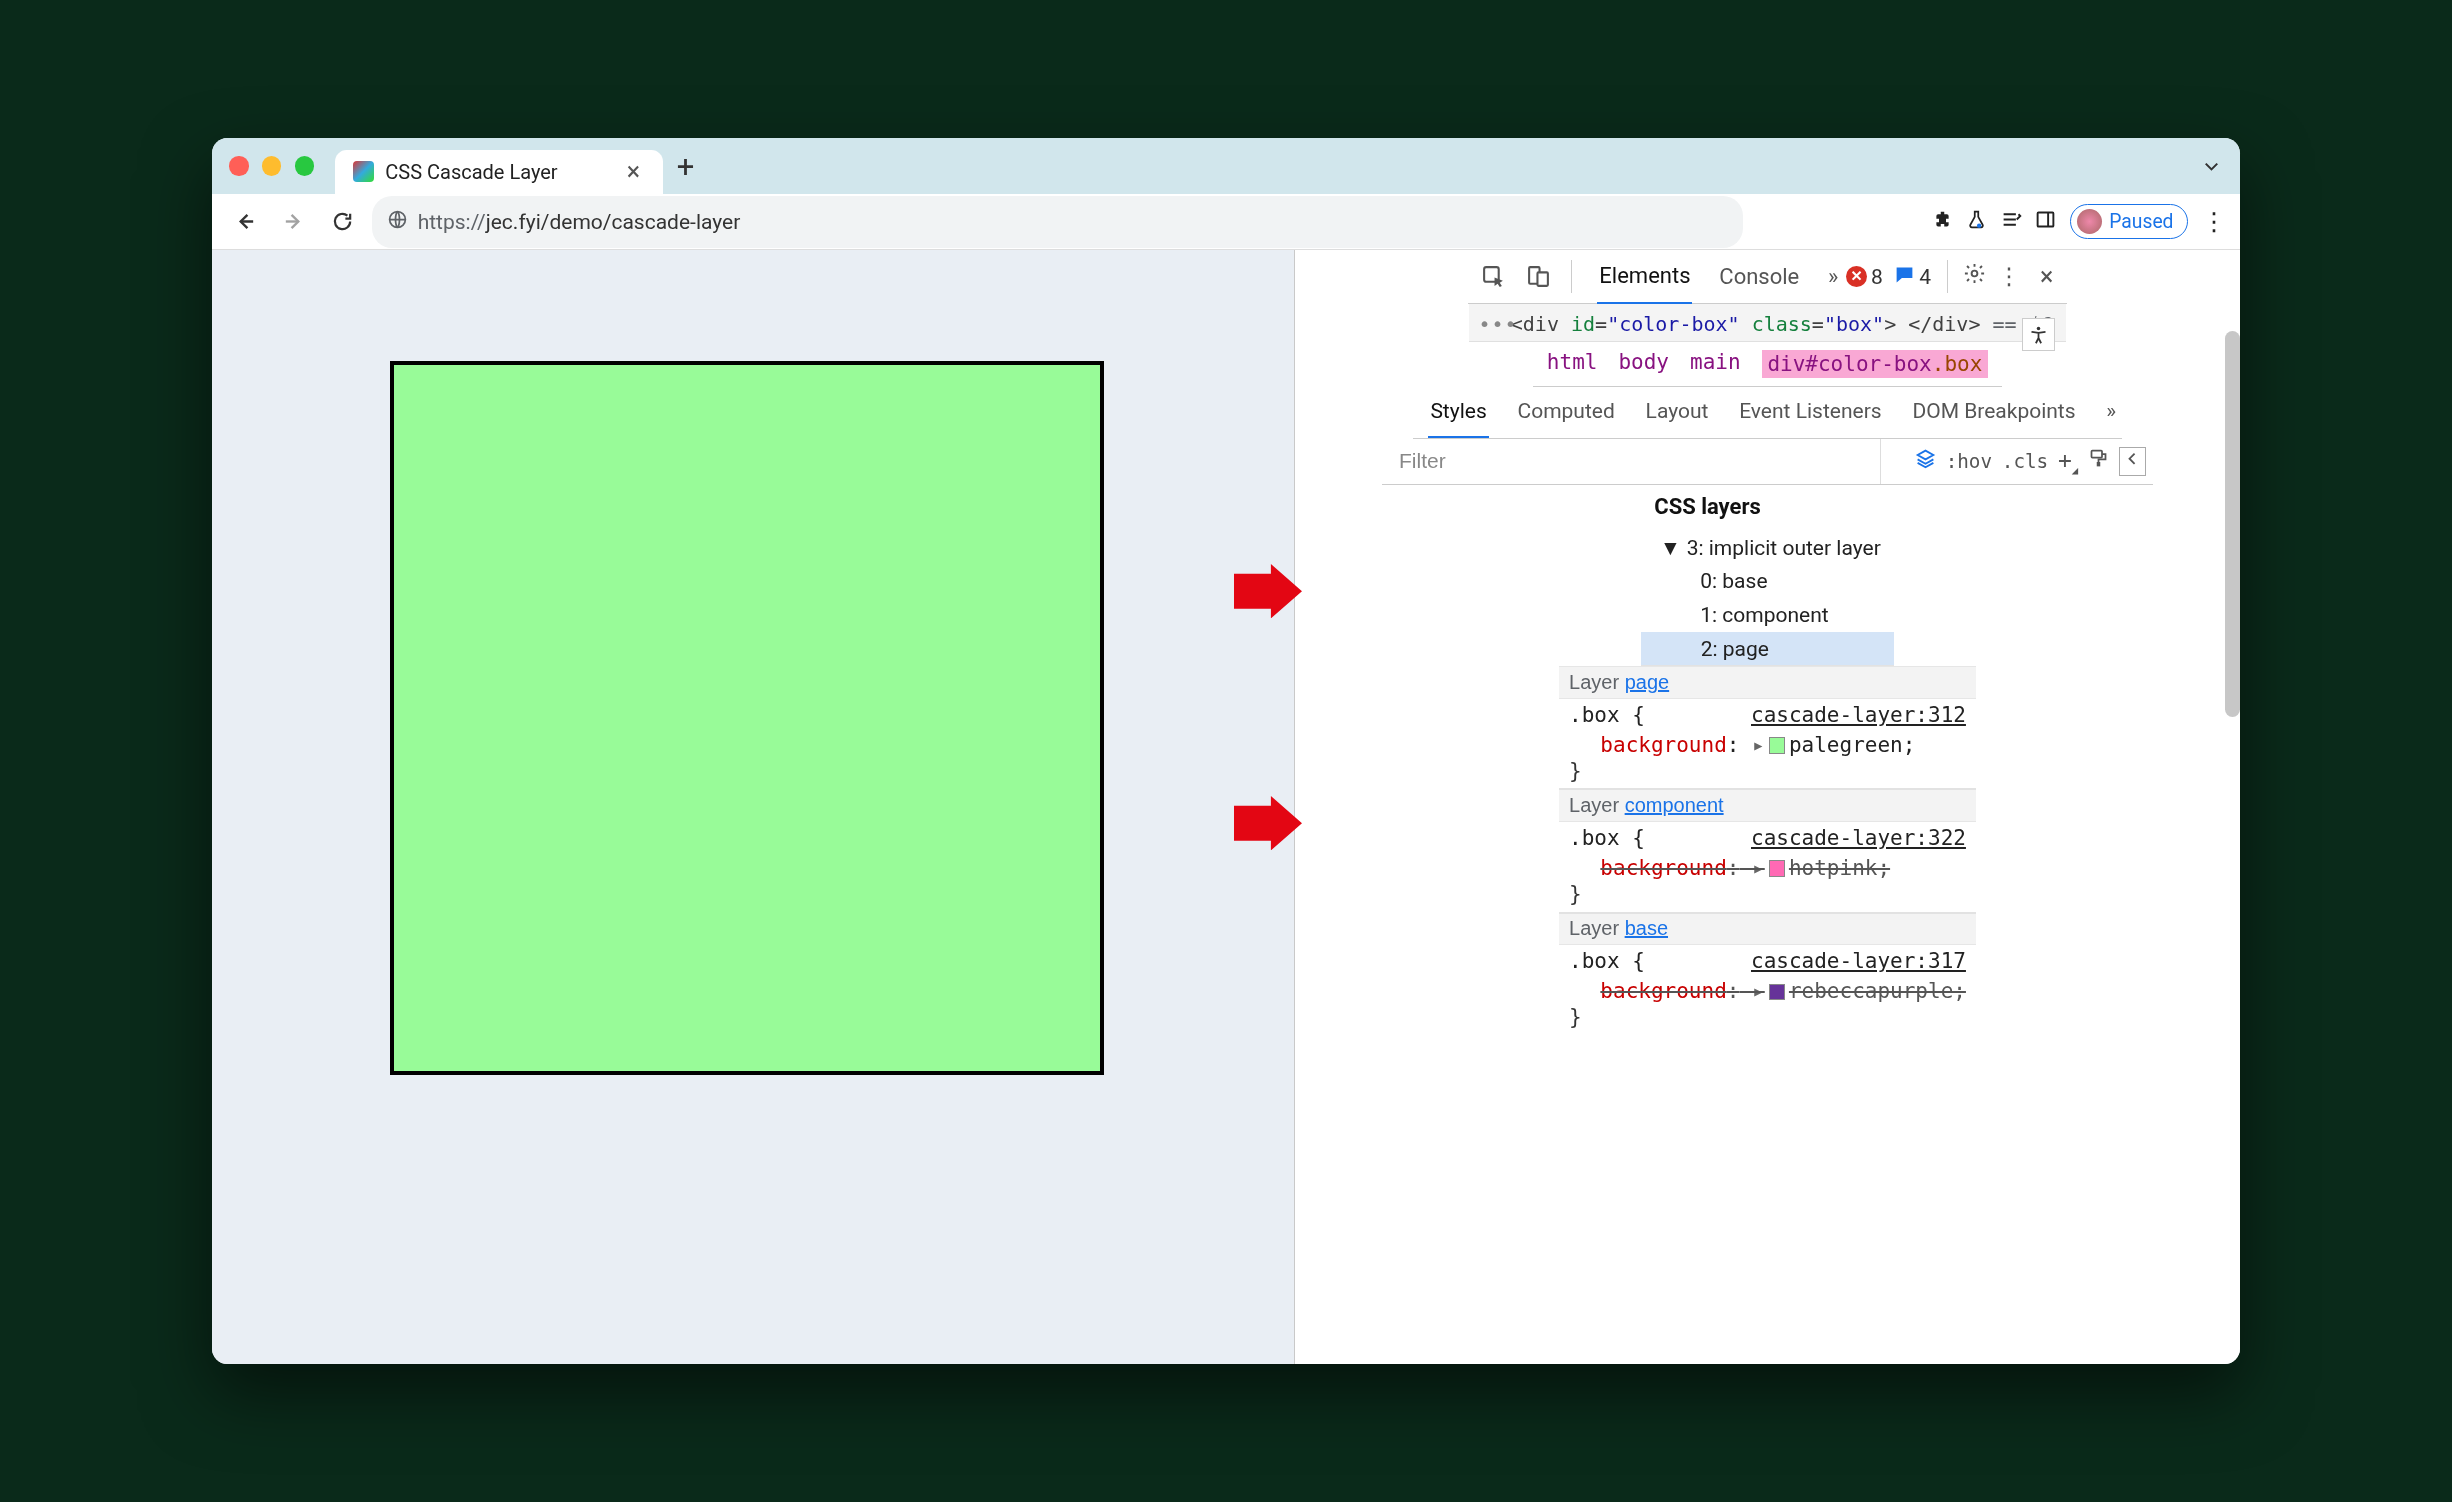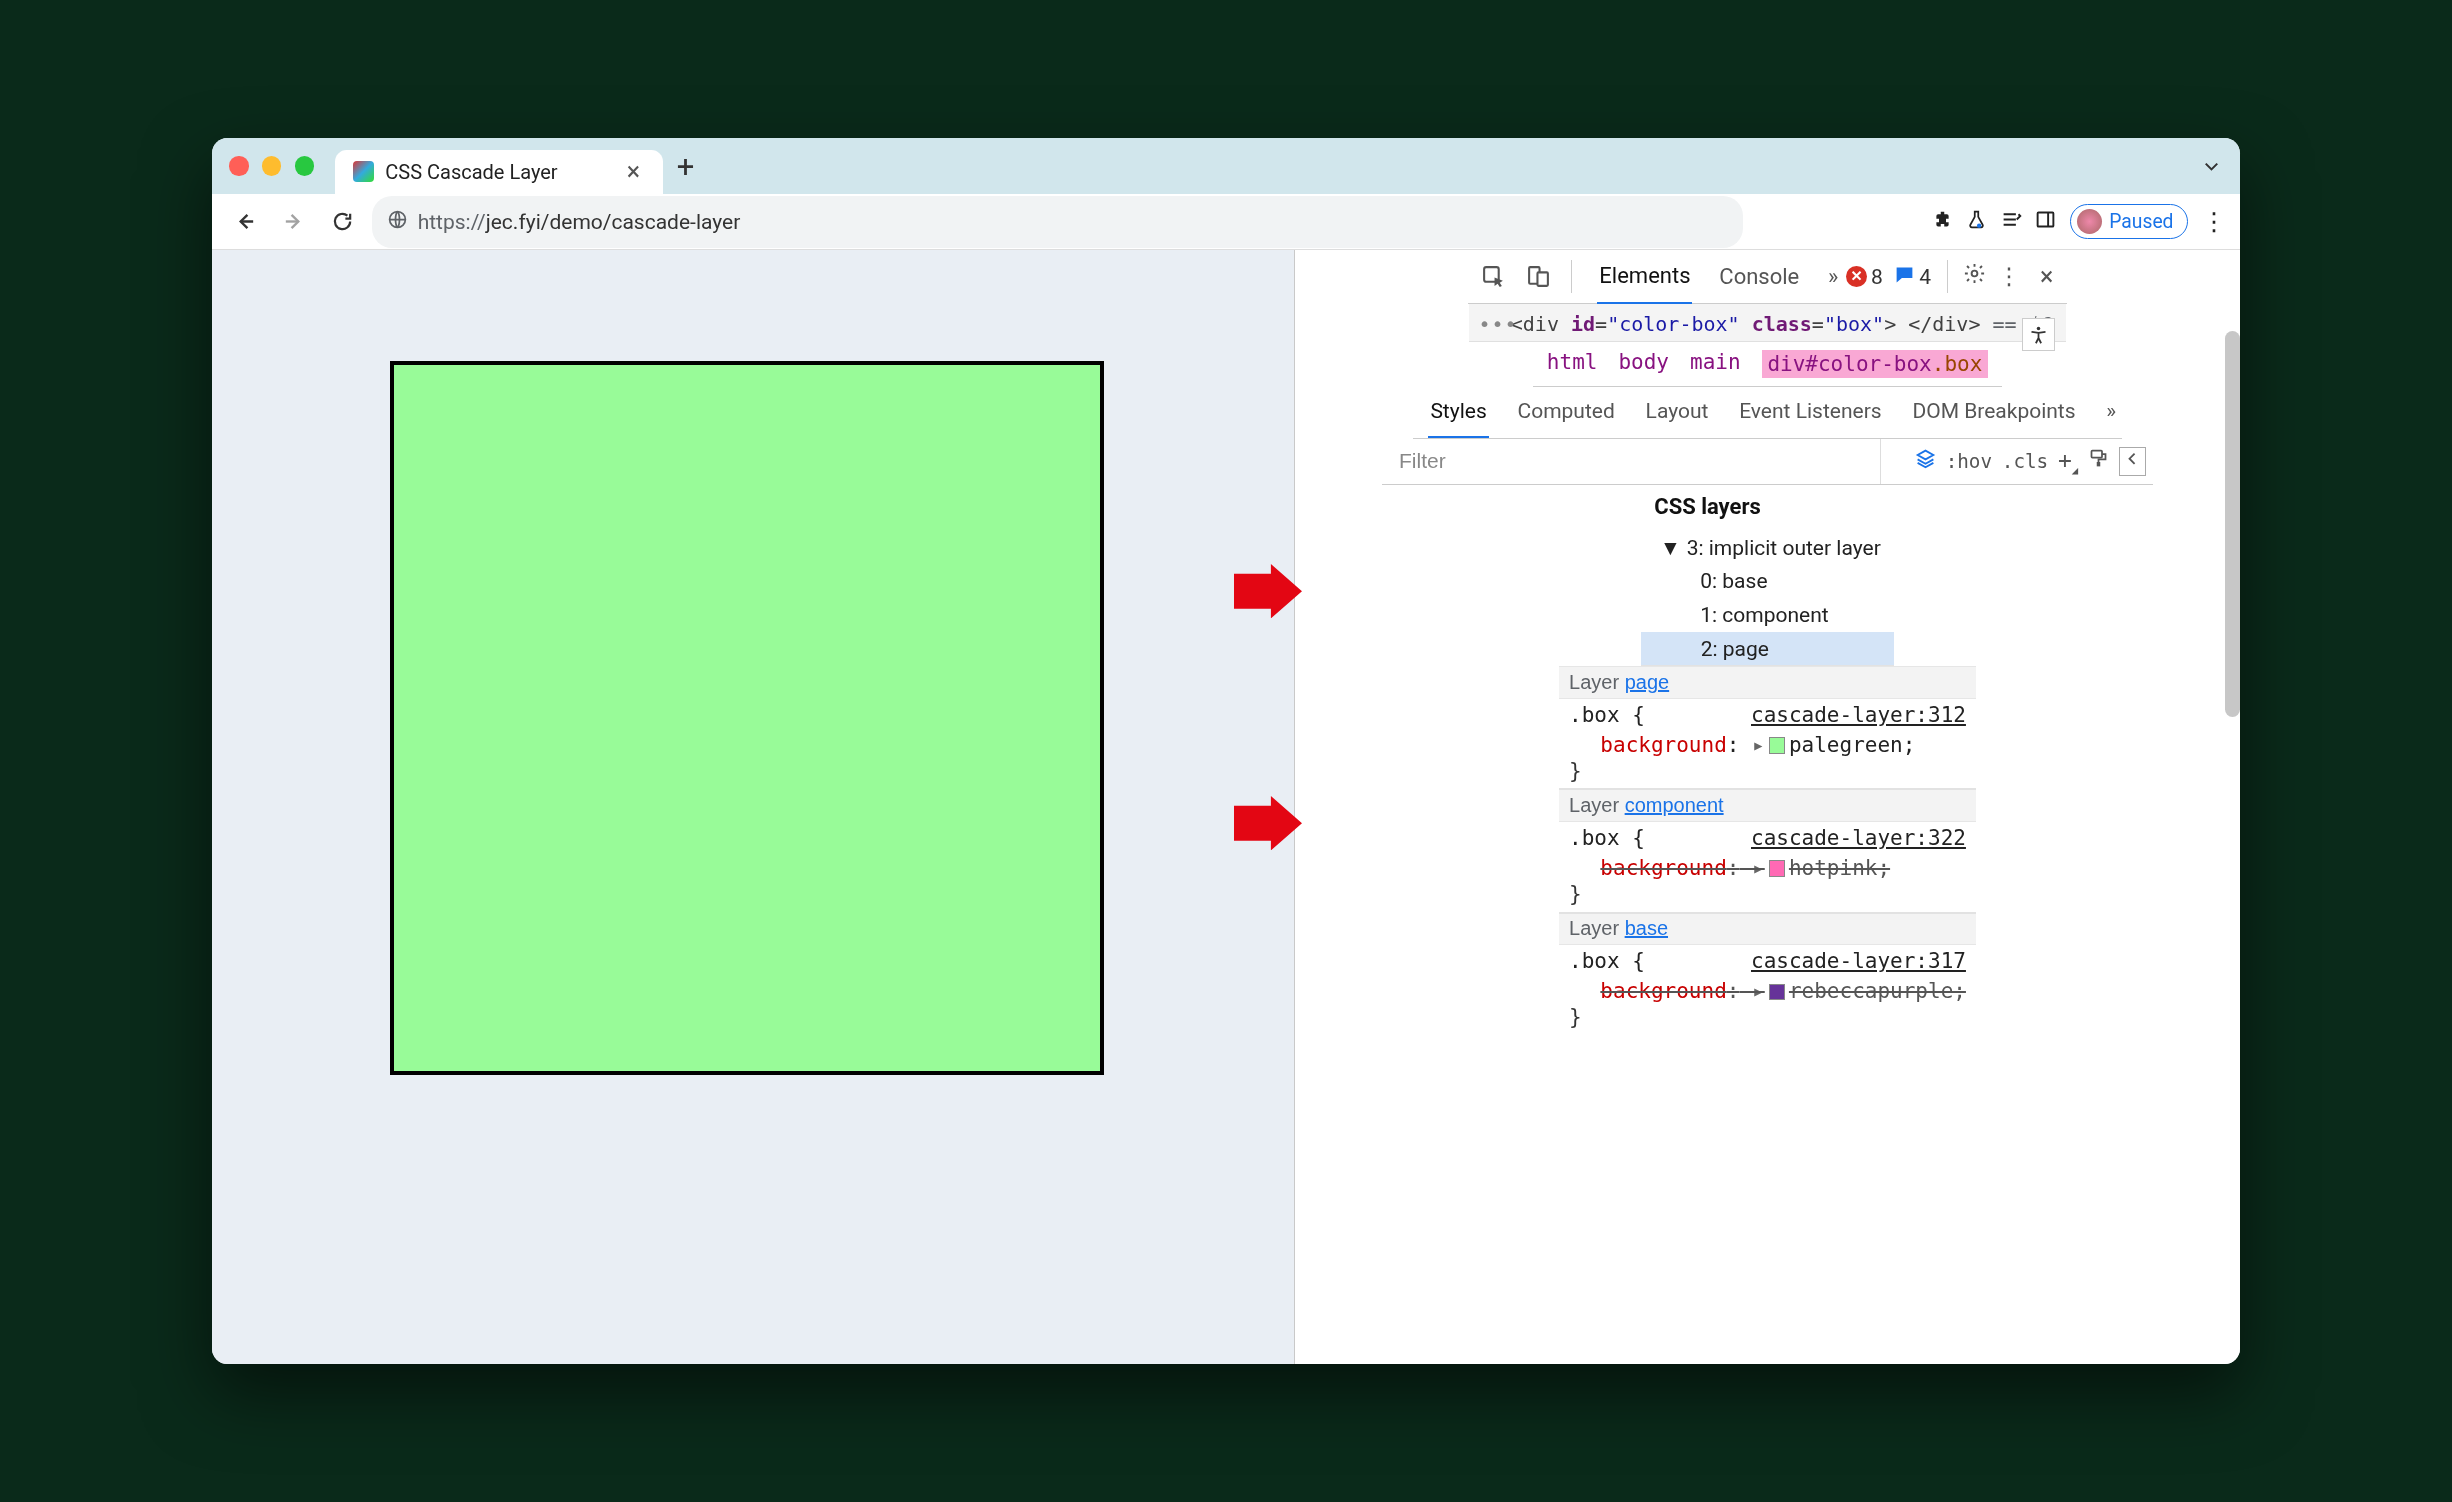--- a/index.html
+++ b/index.html
@@ -147,21 +147,21 @@
   .dt-dom {
     padding: 7.7px 13.5px 5.8px 42px;
     font-family: "SF Mono", Menlo, Consolas, monospace;
     font-size: 20px;
     background: #f4f4f4;
     border-bottom: 1px solid #e0e0e0;
     position: relative;
   }
   .dom-dots { position: absolute; left: 9.7px; top: 7.7px; color: #888; letter-spacing: 1px; }
   .tag-p { color: #404040; margin-top: 42px; }
-  .attr-n { color: #701a75; font-weight: bold; }
+  .attr-n { color: #15803d; }
   .attr-v { color: #1a1aa6; }
   .dom-el { color: #5f6368; font-style: italic; }
   .a11y-icon { position: absolute; right: 11.6px; top: 13.5px; border: 1px solid #ccc; background: #fff; width: 33px; height: 33px; display:flex; align-items:center; justify-content:center; }
 
   .breadcrumb {
     padding: 7.7px 13.5px;
     font-family: "SF Mono", Menlo, Consolas, monospace;
     font-size: 21px;
     color: #881280;
     border-bottom: 1.4px solid #ccc;

